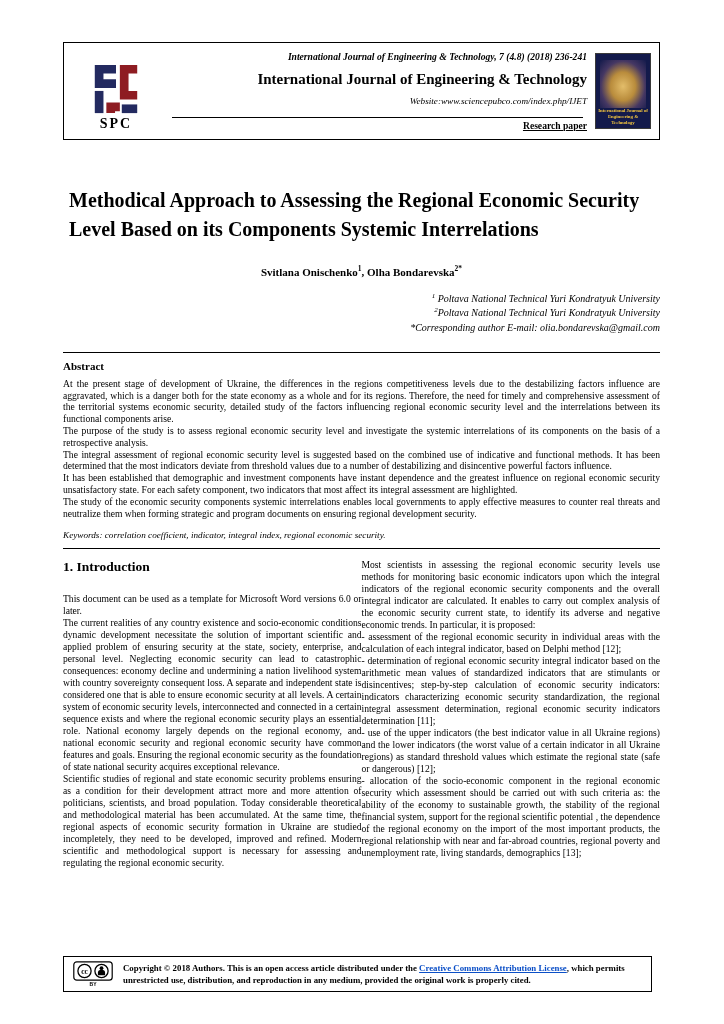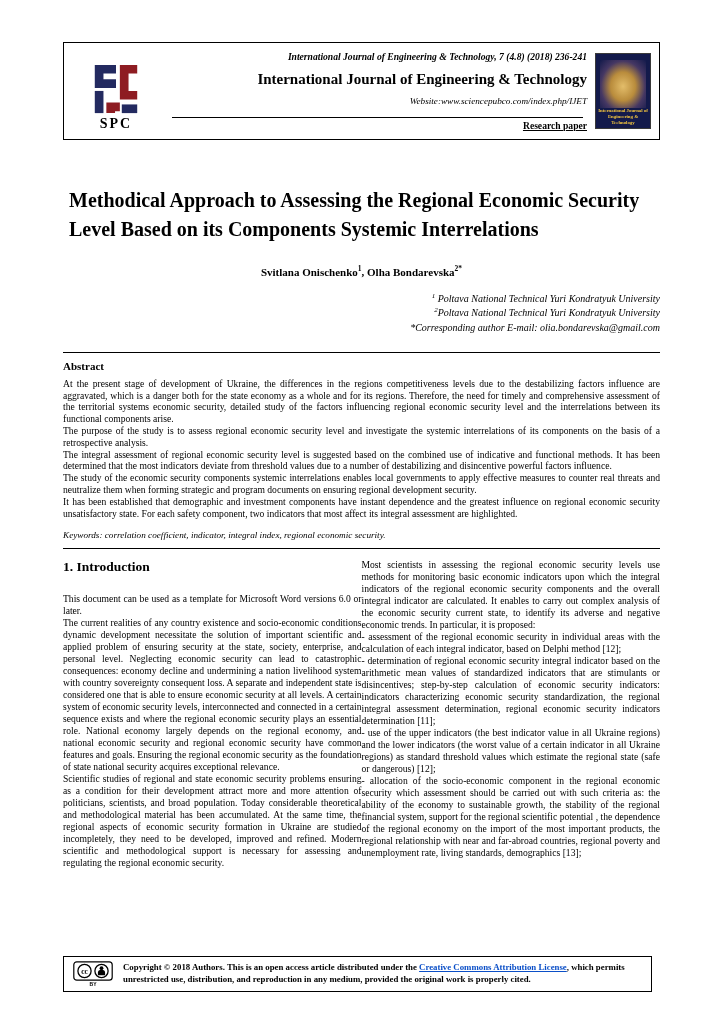--- a/index.html
+++ b/index.html
@@ -38,21 +38,21 @@
   .keywords{margin-top:11px;font-size:9.2px;font-style:italic;}
   .keywords .kw-label{font-weight:normal;}
 
   
   .columns{display:flex;gap:0;margin-top:10px;}
   .col{flex:1;font-size:9.6px;line-height:1.25;text-align:justify;}
   .section-heading{font-size:13.5px;font-weight:bold;margin:0 0 17px 0;}
   .col p{margin:0;}
 
   
-  .footer{position:absolute;left:63px;right:72px;bottom:32px;border:1.2px solid #000;display:flex;align-items:flex-start;gap:10px;padding:4px 9px;box-sizing:border-box;}
+  .footer{position:absolute;left:63px;right:72px;bottom:32px;border:1.2px solid #000;display:flex;align-items:center;gap:10px;padding:4px 9px;box-sizing:border-box;}
   .cc-badge{flex:0 0 auto;display:flex;flex-direction:column;align-items:center;line-height:1;}
   .cc-by-label{font-size:5px;font-weight:bold;margin-top:1px;font-family:"Liberation Sans",sans-serif;}
   .footer-text{font-size:8.8px;font-weight:bold;line-height:1.4;text-align:left;}
   .link{color:#0b4fc7;text-decoration:underline;cursor:pointer;}
 </style>
 </head>
 <body>
 
 <div class="page">
 
@@ -98,22 +98,22 @@
   </div>
 
   <div class="rule rule-1"></div>
 
   <div class="abstract-label">Abstract</div>
 
   <div class="abstract-text">
     <p>At the present stage of development of Ukraine, the differences in the regions competitiveness levels due to the destabilizing factors influence are aggravated, which is a danger both for the state economy as a whole and for its regions. Therefore, the need for timely and comprehensive assessment of the territorial systems economic security, detailed study of the factors influencing regional economic security level and the interrelations between its functional components arise.</p>
     <p>The purpose of the study is to assess regional economic security level and investigate the systemic interrelations of its components on the basis of a retrospective analysis.</p>
     <p>The integral assessment of regional economic security level is suggested based on the combined use of indicative and functional methods. It has been determined that the most indicators deviate from threshold values due to a number of destabilizing and disincentive powerful factors influence.</p>
+    <p>It has been established that demographic and investment components have instant dependence and the greatest influence on regional economic security unsatisfactory state. For each safety component, two indicators that most affect its integral assessment are highlighted.</p>
     <p>The study of the economic security components systemic interrelations enables local governments to apply effective measures to counter real threats and neutralize them when forming strategic and program documents on ensuring regional development security.</p>
-    <p>It has been established that demographic and investment components have instant dependence and the greatest influence on regional economic security unsatisfactory state. For each safety component, two indicators that most affect its integral assessment are highlighted.</p>
   </div>
 
   <div class="keywords">
     <span class="kw-label">Keywords</span><span>: correlation coefficient, indicator, integral index, regional economic security.</span>
   </div>
 
   <div class="rule rule-2"></div>
 
   <div class="columns">
     <div class="col">

